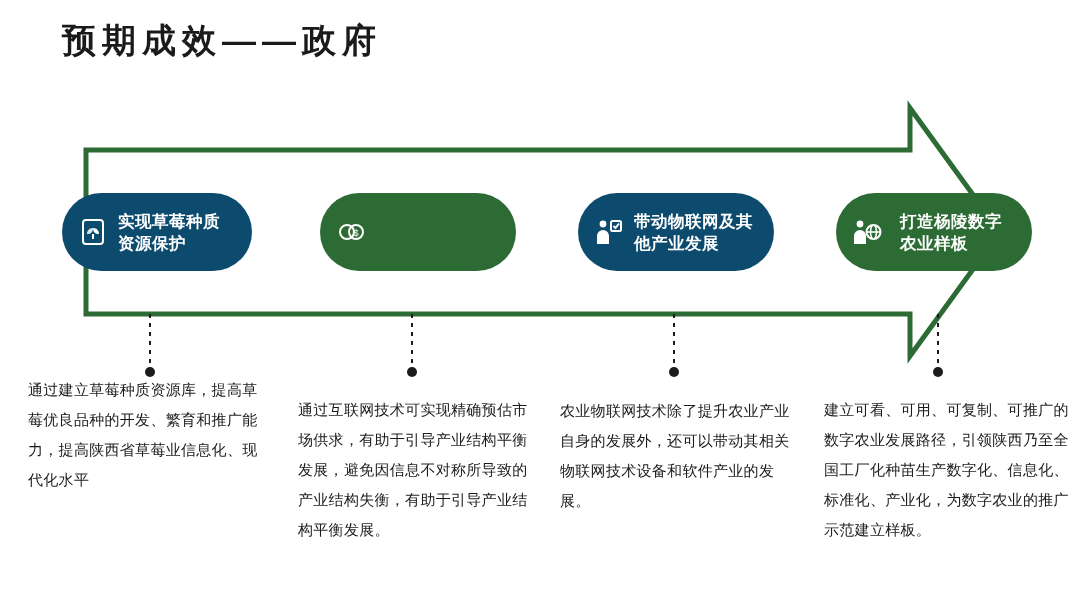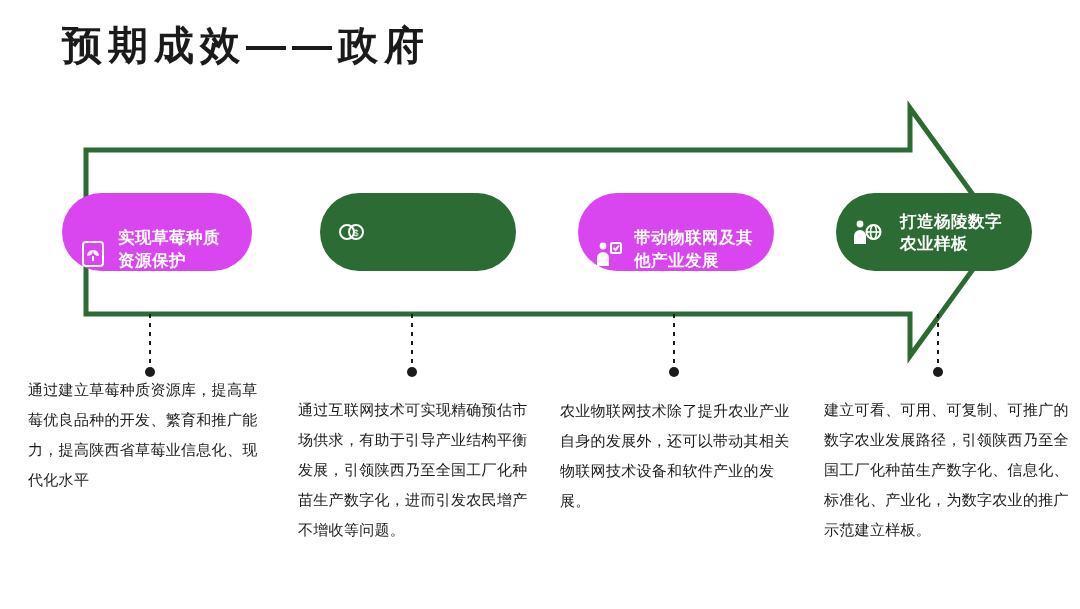--- a/index.html
+++ b/index.html
@@ -16,21 +16,21 @@
   }
   #stage {
     position: relative;
     width: 1080px;
     height: 609px;
   }
   #page-title {
     position: absolute;
     left: 62px;
     top: 18px;
-    font-size: 40px;
+    font-size: 34px;
     font-weight: bold;
     color: #1a1a1a;
     letter-spacing: 6px;
     white-space: nowrap;
   }
   #arrow-svg {
     position: absolute;
     left: 0;
     top: 0;
     width: 1080px;
@@ -55,21 +55,21 @@
     align-items: center;
     justify-content: center;
   }
   .node .node-label {
     font-size: 16.5px;
     font-weight: bold;
     color: #ffffff;
     line-height: 1.35;
     letter-spacing: 0.5px;
   }
-  .node.amber { background: #d946ef; align-items: flex-end; }
+  .node.amber { background: #0c4a6e; }
   .node.green { background: #2c6b33; }
 
   .node1 { left: 62px; top: 193px; width: 190px; }
   .node2 { left: 320px; top: 193px; width: 196px; }
   .node3 { left: 578px; top: 193px; width: 196px; }
   .node4 { left: 836px; top: 193px; width: 196px; gap: 8px; }
 
   .para {
     position: absolute;
     font-size: 15px;
@@ -144,17 +144,17 @@
         <path d="M3 28 v-8 a6 6 0 0 1 12 0 v8 z" fill="#ffffff"></path>
         <circle cx="22.5" cy="16" r="7" fill="none" stroke="#ffffff" stroke-width="2"></circle>
         <ellipse cx="22.5" cy="16" rx="3" ry="7" fill="none" stroke="#ffffff" stroke-width="1.6"></ellipse>
         <line x1="15.5" y1="16" x2="29.5" y2="16" stroke="#ffffff" stroke-width="1.6"></line>
       </svg>
     </span>
     <span class="node-label">打造杨陵数字农业样板</span>
   </div>
 
   <div class="para p1">通过建立草莓种质资源库，提高草莓优良品种的开发、繁育和推广能力，提高陕西省草莓业信息化、现代化水平</div>
-  <div class="para p2">通过互联网技术可实现精确预估市场供求，有助于引导产业结构平衡发展，引领陕西乃至全国工厂化种苗生产数字化，进而引发农民增产不增收等问题。</div>
+  <div class="para p2">通过互联网技术可实现精确预估市场供求，有助于引导产业结构平衡发展，避免因信息不对称所导致的产业结构失衡，有助于引导产业结构平衡发展。</div>
   <div class="para p3">农业物联网技术除了提升农业产业自身的发展外，还可以带动其相关物联网技术设备和软件产业的发展。</div>
   <div class="para p4">建立可看、可用、可复制、可推广的数字农业发展路径，引领陕西乃至全国工厂化种苗生产数字化、信息化、标准化、产业化，为数字农业的推广示范建立样板。</div>
 
 </div>
 
 </body></html>

